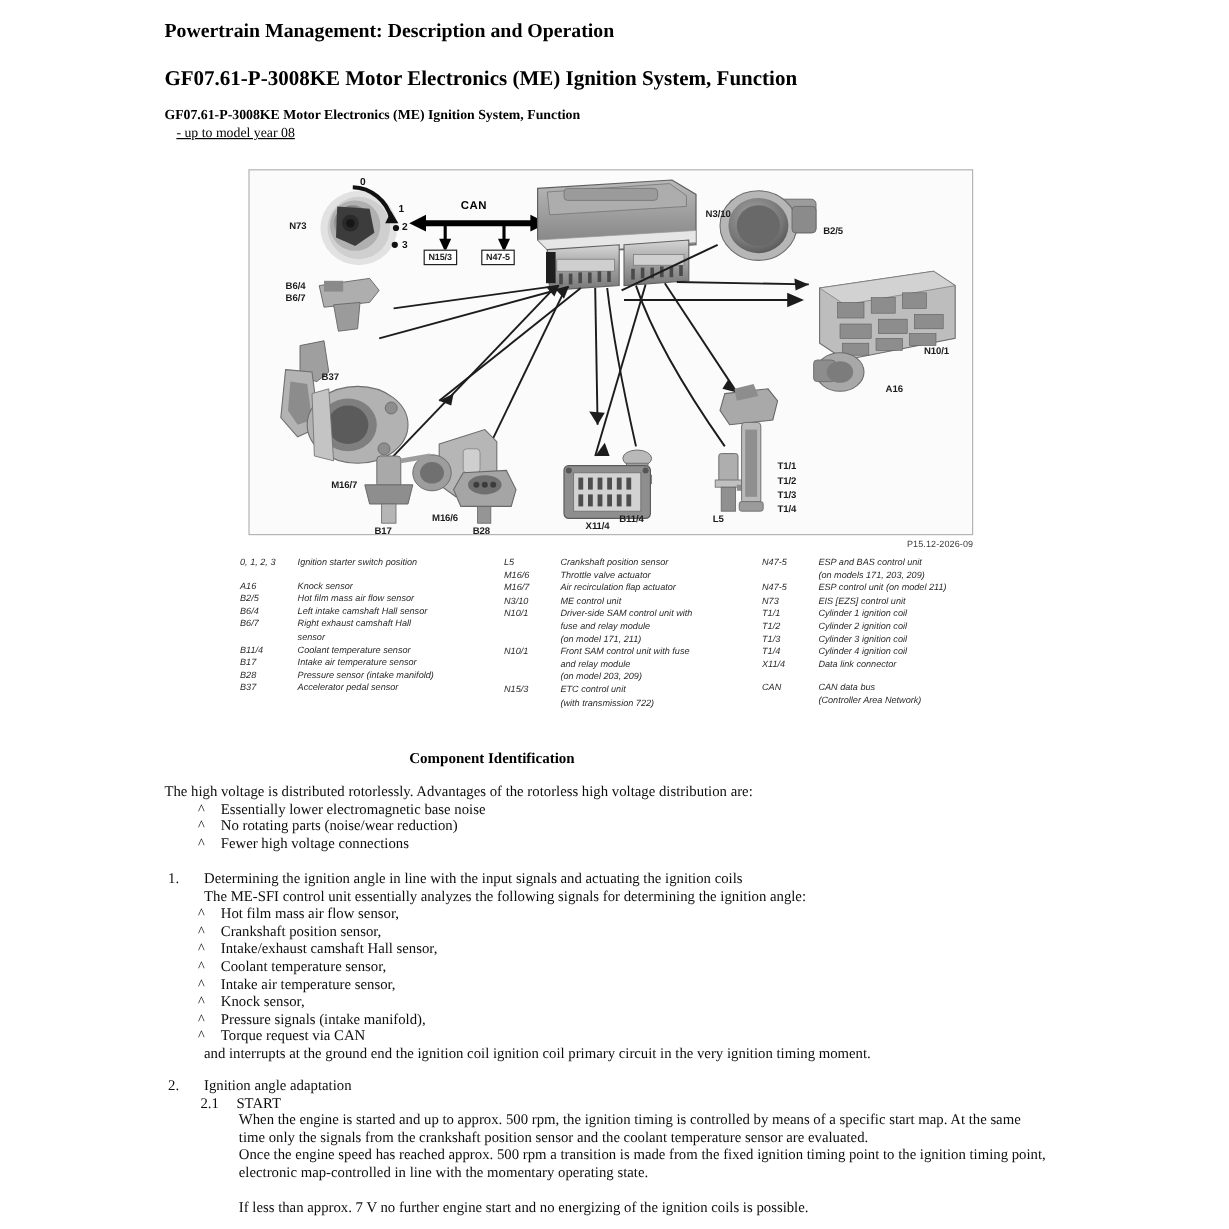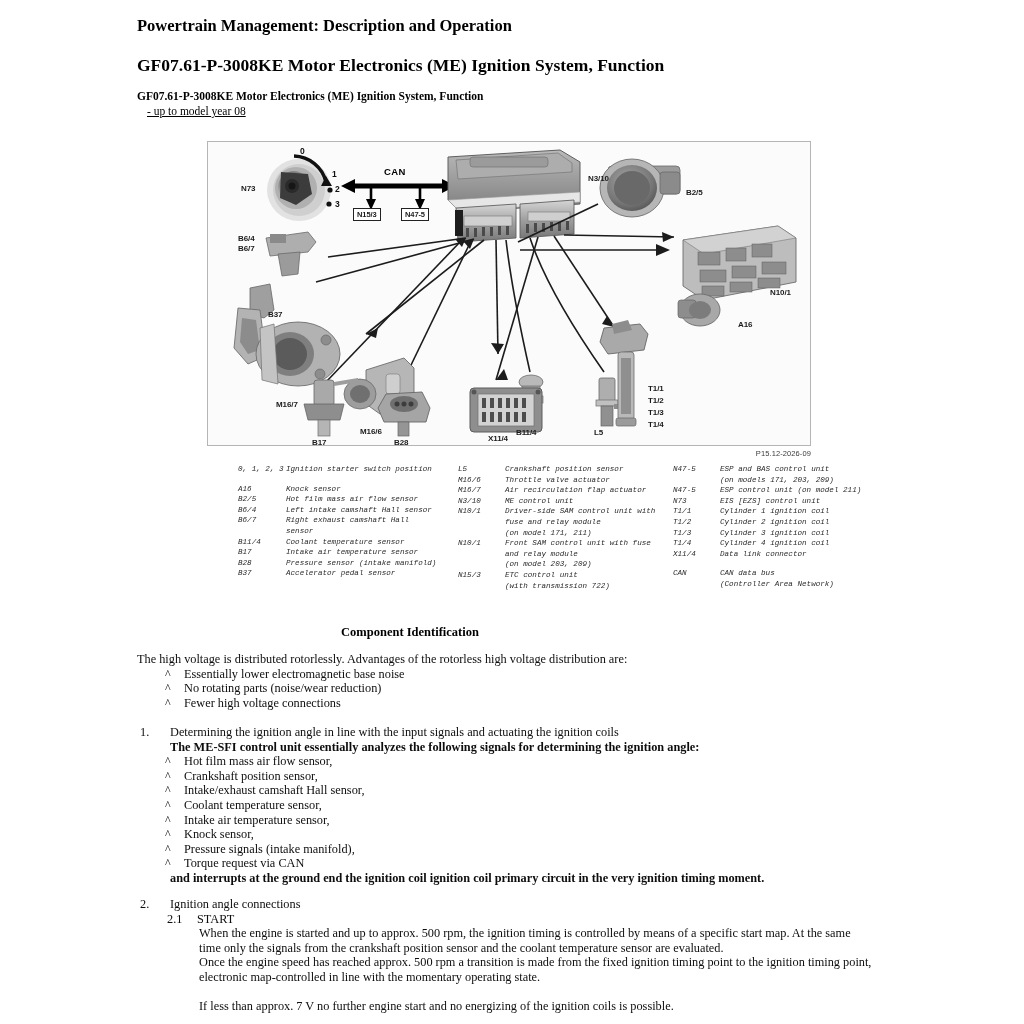--- a/index.html
+++ b/index.html
@@ -150,26 +150,25 @@
   }
 
   
   .legend {
     position: absolute;
     left: 200px;
     top: 464px;
     width: 690px;
     display: flex;
     gap: 0px;
-    font-family: Liberation Mono, monospace;
+    font-family: Liberation Sans, sans-serif;
     font-style: italic;
     font-size: 7.6px;
     color: #2a2a2a;
     line-height: 10.6px;
-    margin-left: 38px;
   }
   .legend-col { position: relative; }
   .legend-col.c1 { width: 220px; }
   .legend-col.c2 { width: 215px; }
   .legend-col.c3 { width: 225px; }
   .leg-row {
     display: flex;
     align-items: flex-start;
   }
   .leg-row.gap { margin-top: 9px; }
@@ -228,21 +227,21 @@
     width: 30px;
     text-align: left;
     padding-left: 3px;
   }
   .num-item .num.sub {
     flex: 0 0 30px;
     width: 30px;
     padding-left: 30px;
   }
   .num-body { flex: 1 1 auto; }
-  .indent-1 { margin-left: 33px; font-weight: bold; }
+  .indent-1 { margin-left: 33px; }
   .indent-2 { margin-left: 62px; }
   .spacer-line { height: 14.6px; }
 </style>
 </head>
 <body>
 
 <div class="page">
 
 
   <div class="doc-title">Powertrain Management: Description and Operation</div>
@@ -726,21 +725,21 @@
         <span class="car">^</span>
         <span>Torque request via CAN</span>
       </li>
     </ul>
     <div class="indent-1">and interrupts at the ground end the ignition coil ignition coil primary circuit in the very ignition timing moment.</div>
   </div>
 
   <div class="body-block b3">
     <div class="num-item">
       <span class="num">2.</span>
-      <span class="num-body">Ignition angle connections</span>
+      <span class="num-body">Ignition angle adaptation</span>
     </div>
     <div class="num-item">
       <span class="num sub">2.1</span>
       <span class="num-body">START</span>
     </div>
     <div class="indent-2">When the engine is started and up to approx. 500 rpm, the ignition timing is controlled by means of a specific start map. At the same</div>
     <div class="indent-2">time only the signals from the crankshaft position sensor and the coolant temperature sensor are evaluated.</div>
     <div class="indent-2">Once the engine speed has reached approx. 500 rpm a transition is made from the fixed ignition timing point to the ignition timing point,</div>
     <div class="indent-2">electronic map-controlled in line with the momentary operating state.</div>
     <div class="spacer-line"></div>

